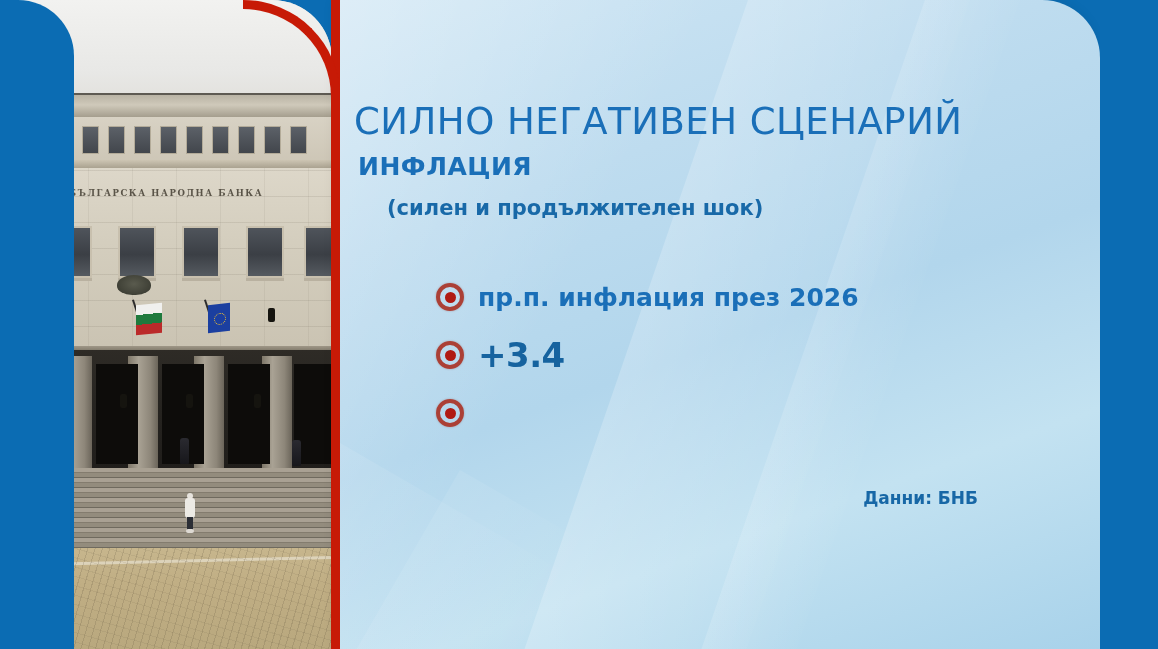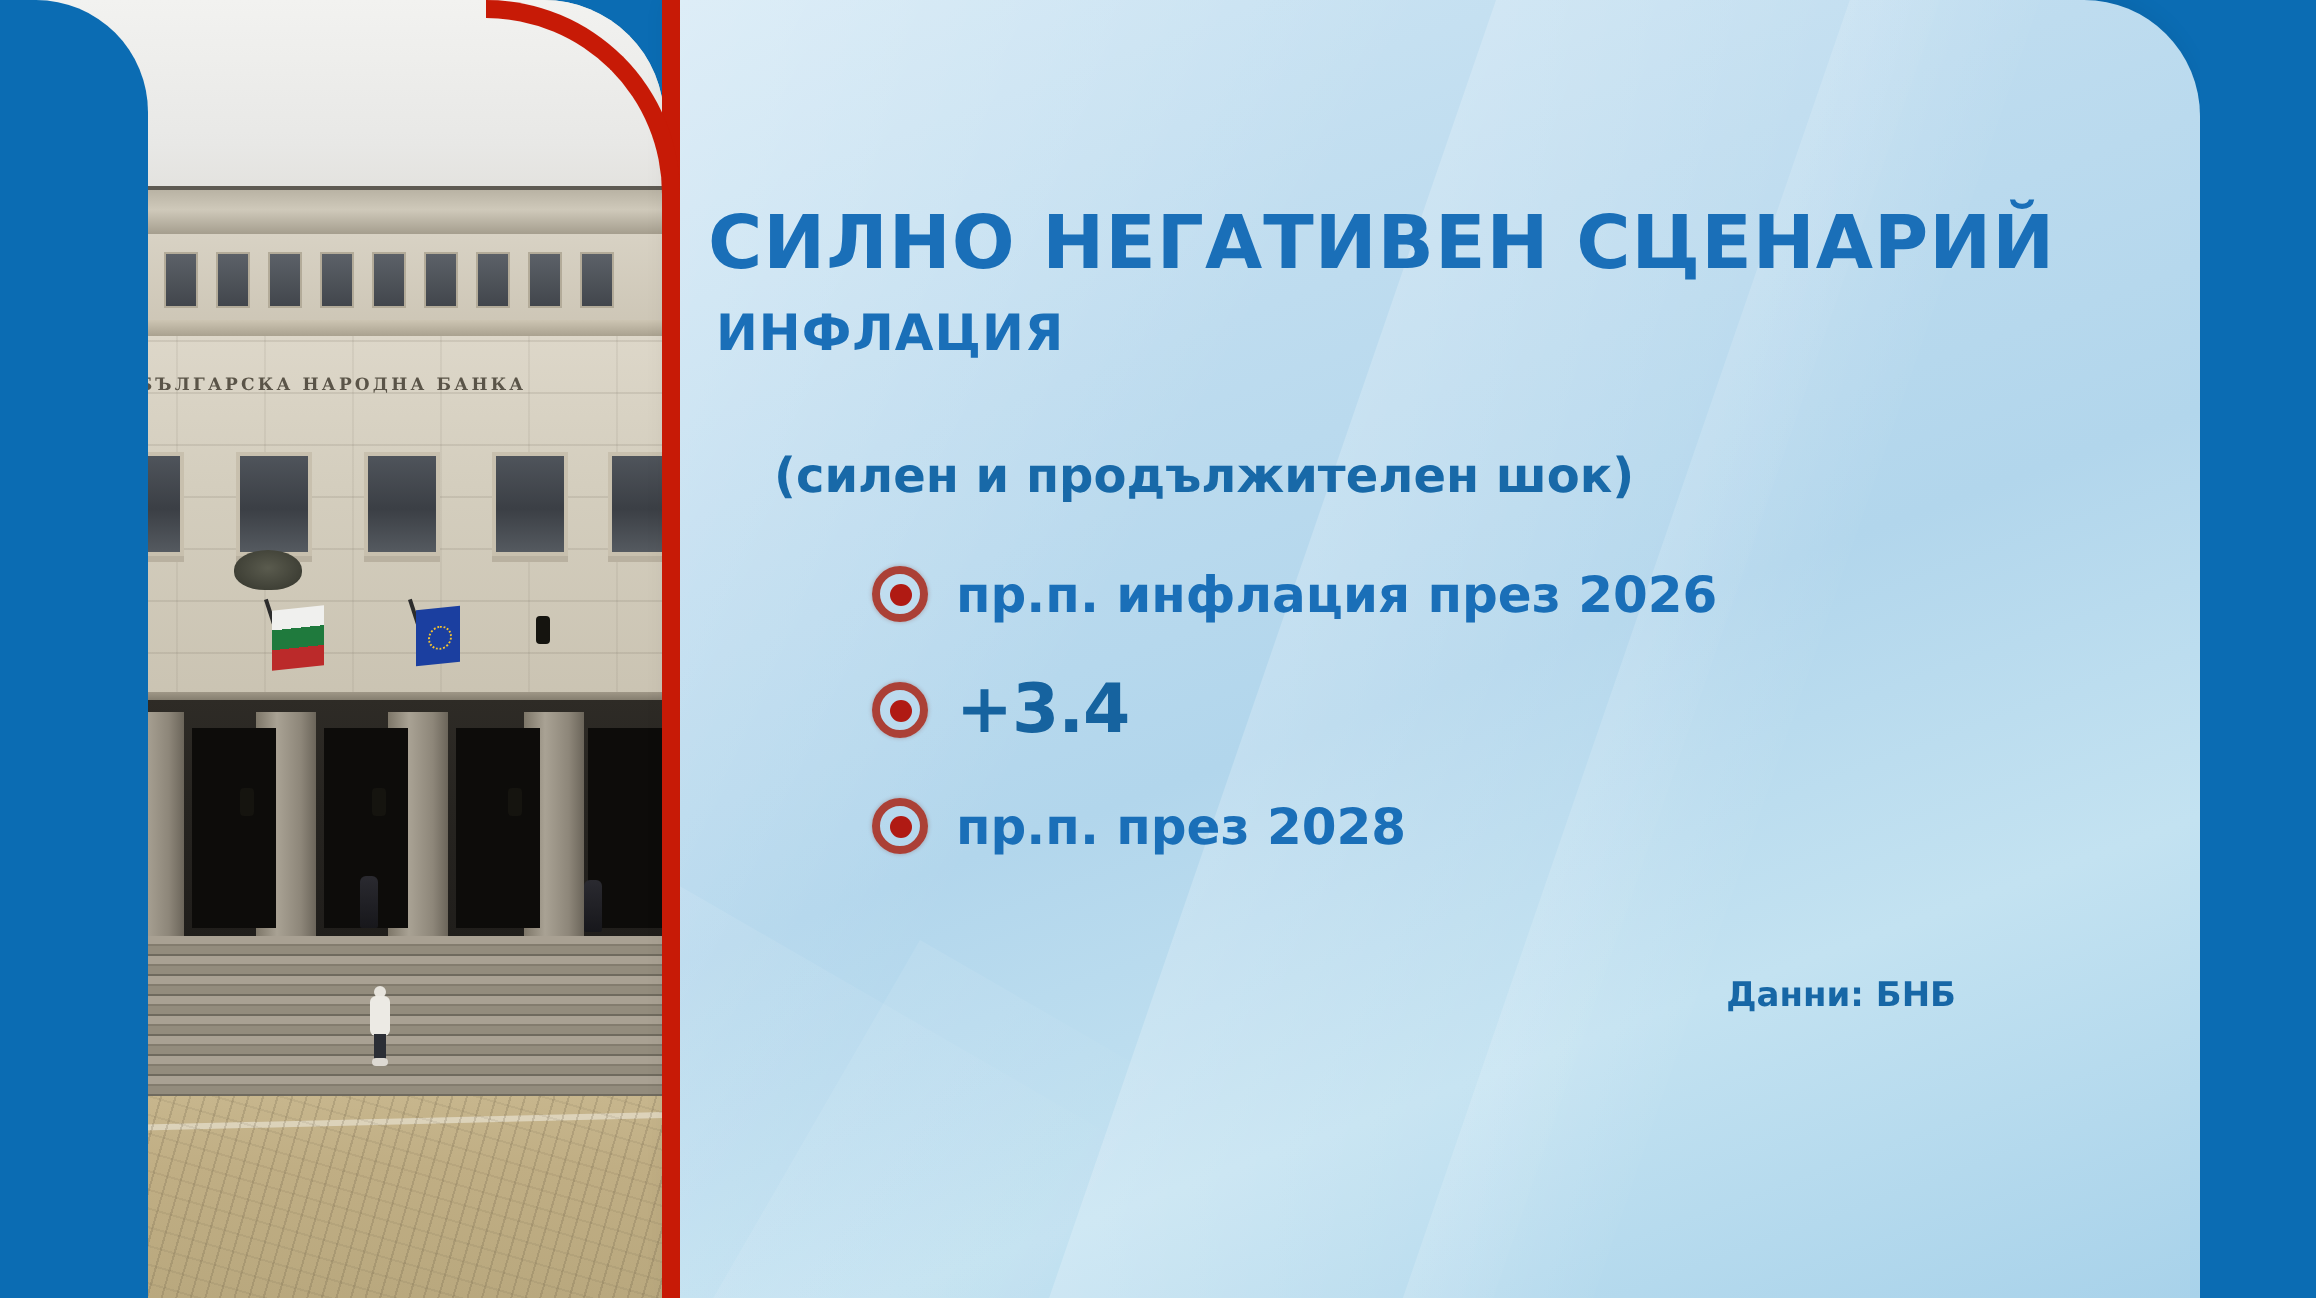--- a/index.html
+++ b/index.html
@@ -245,36 +245,36 @@
   .streak.s1{ left:470px; top:-180px; width:210px; height:1050px; transform:rotate(19deg); opacity:.55;}
   .streak.s2{ left:640px; top:-160px; width:90px;  height:1050px; transform:rotate(19deg); opacity:.40;}
   .streak.s3{ left:-40px; top:420px; width:300px; height:520px; transform:rotate(30deg); opacity:.30;}
   .streak.s4{ left:120px; top:470px; width:140px; height:520px; transform:rotate(30deg); opacity:.22;}
 
   .panel-inner { position:relative; z-index:2; height:100%; }
 
   .title-main {
     position:absolute; left:14px; top:100px;
     font-size:37px;
-    font-weight:700;
+    font-weight:400;
     letter-spacing:0.5px;
     color:#1a6fb8;
     white-space:nowrap;
   }
   .title-sub {
     position:absolute; left:18px; top:152px;
     font-size:25px;
     font-weight:700;
     letter-spacing:0.5px;
     color:#1a6fb8;
     white-space:nowrap;
   }
   .title-paren {
-    position:absolute; left:47px; top:224px;
-    font-size:24px;
+    position:absolute; left:47px; top:196px;
+    font-size:21px;
     font-weight:700;
     color:#1869a8;
     white-space:nowrap;
   }
 
   .bullets {
     position:absolute; left:96px; top:268px;
     width:640px;
   }
   .bullet-row {
@@ -439,21 +439,20 @@
           <span class="bullet-icon">
               <i></i>
             </span>
           <span class="bullet-value">+3.4</span>
         </div>
 
         <div class="bullet-row">
           <span class="bullet-icon">
               <i></i>
             </span>
-          <span class="bullet-text">пр.п. през 2028</span>
         </div>
 
       </div>
 
       <div class="source">Данни: БНБ</div>
     </div>
   </div>
 
 </div>
 

